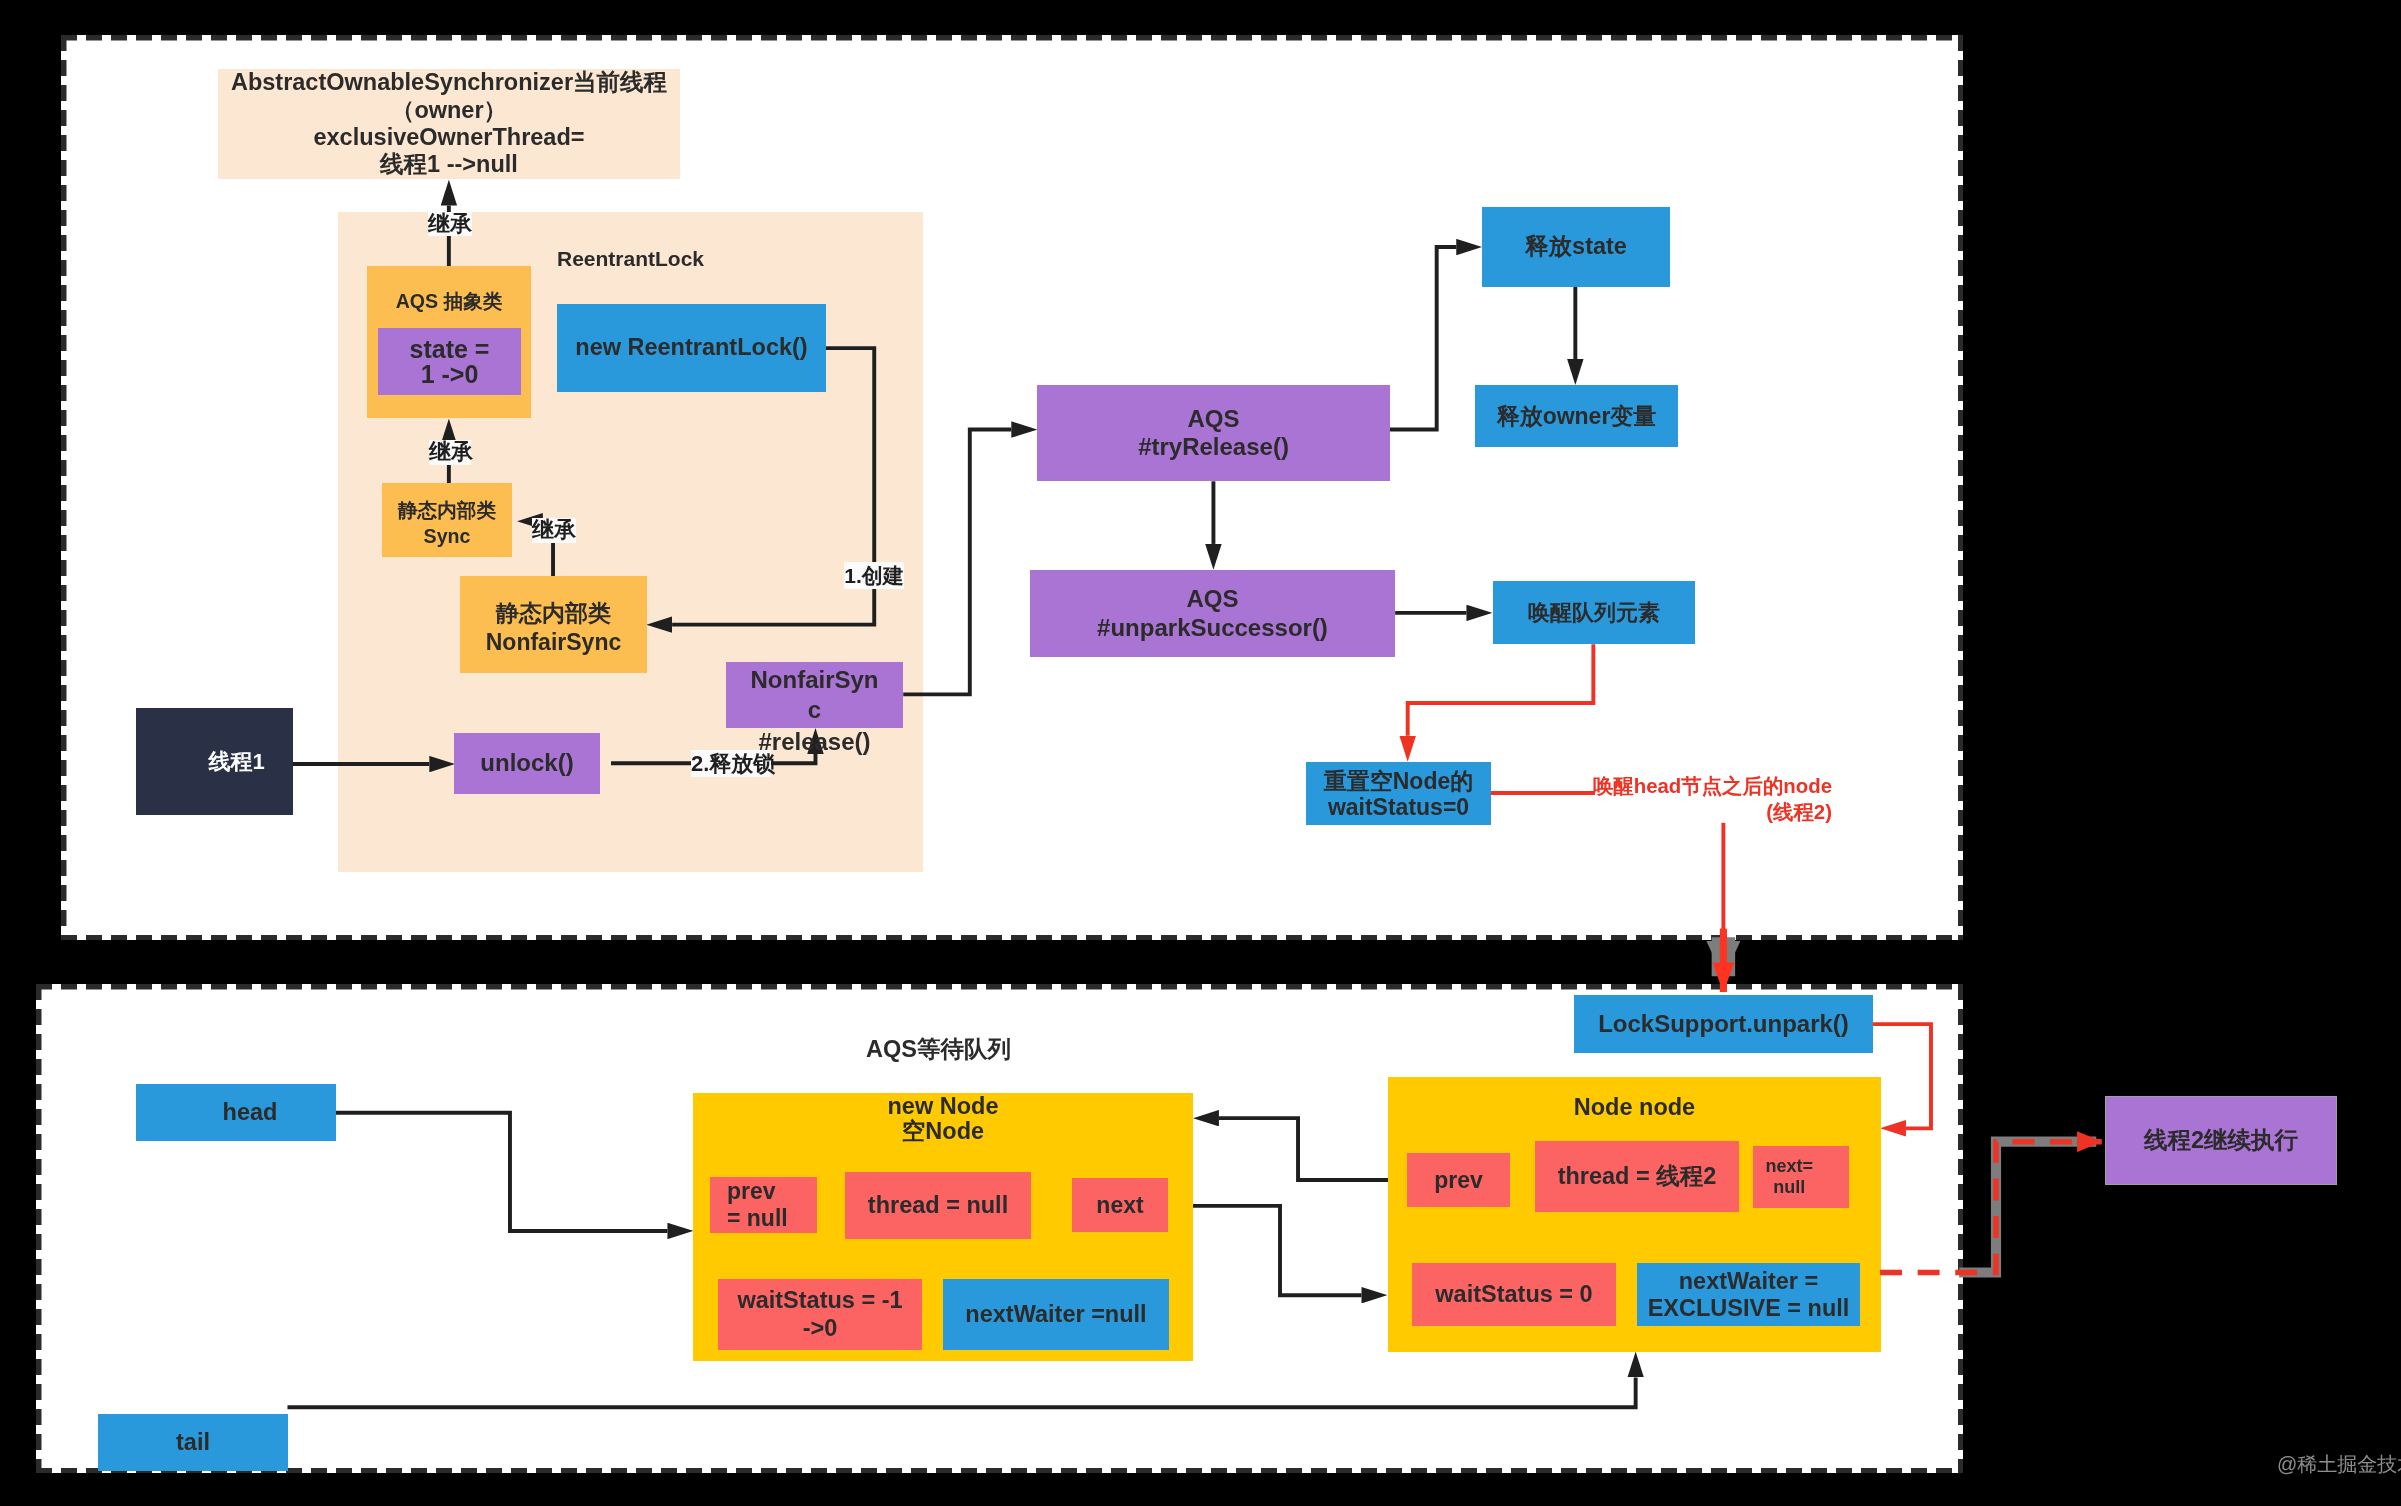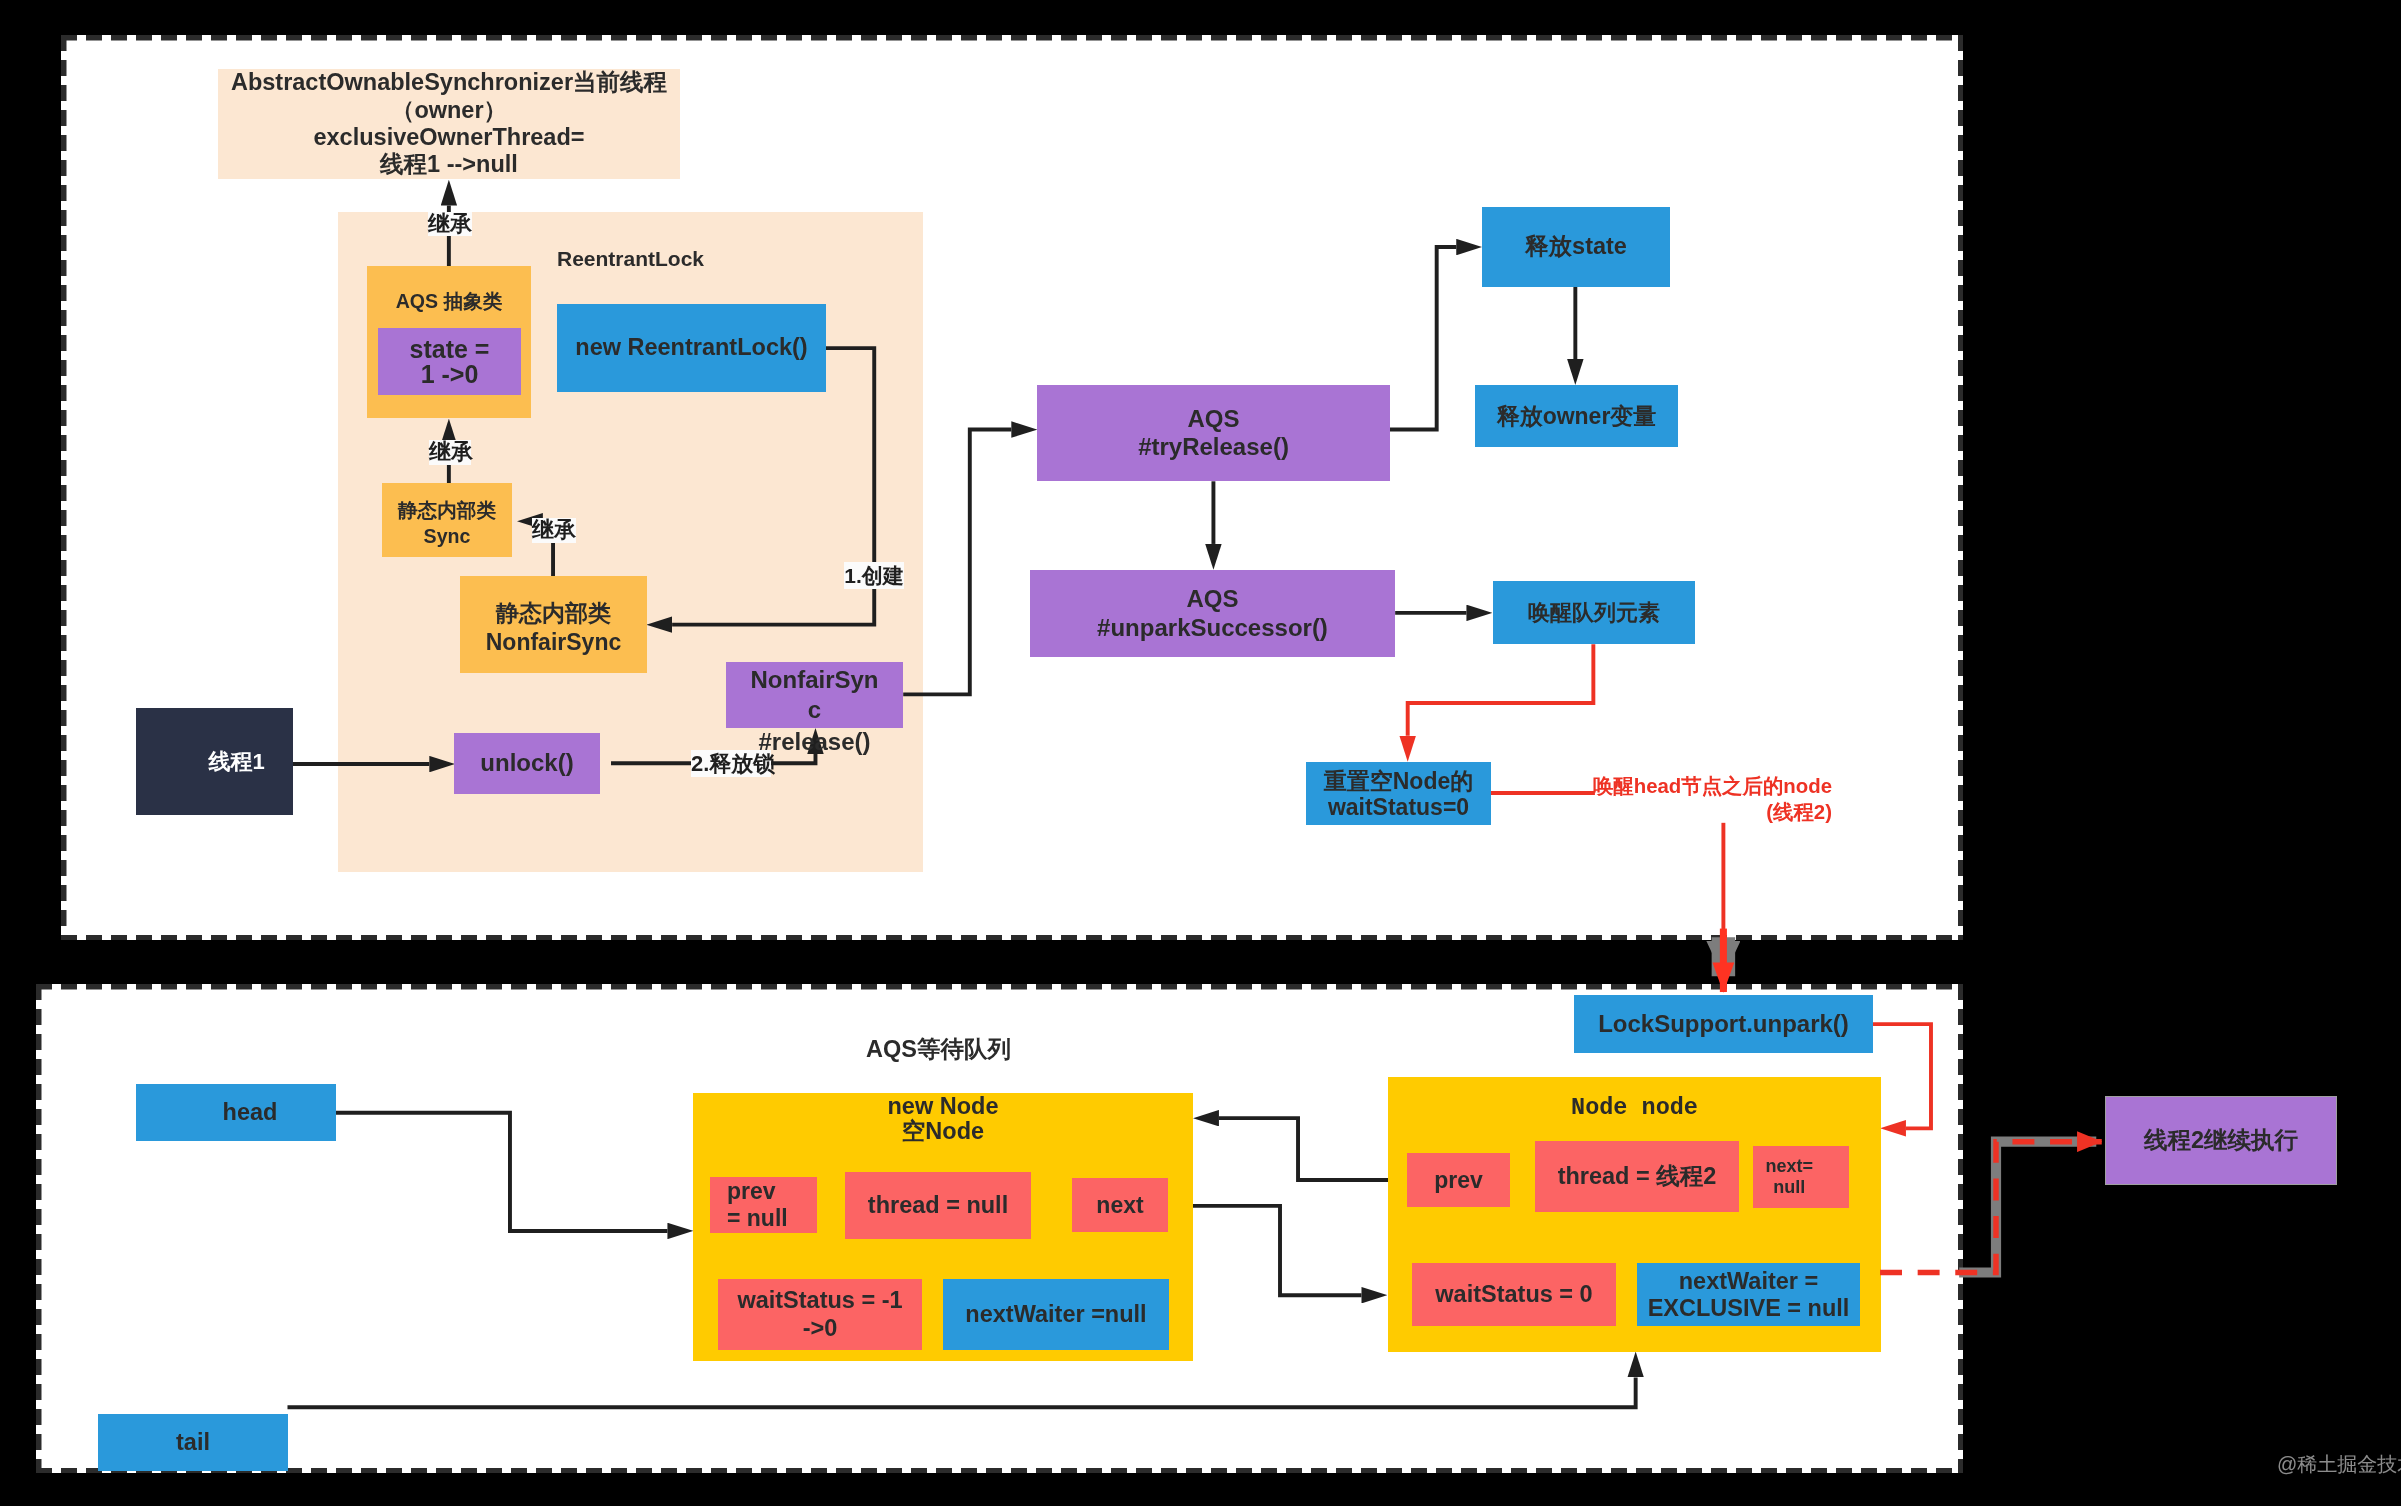--- a/index.html
+++ b/index.html
@@ -68,21 +68,21 @@
   #node-empty{position:absolute;left:693px;top:1093px;width:500px;height:268px;background:#ffcb00;}
   #en-title{left:693px;top:1094px;width:500px;height:55px;font-size:23.5px;line-height:1.07;align-items:flex-start;}
   #en-prev{left:710px;top:1177px;width:107px;height:56px;background:#fc6464;font-size:23px;
            align-items:center;justify-content:flex-start;padding-left:17px;text-align:left;}
   #en-thread{left:845px;top:1172px;width:186px;height:67px;background:#fc6464;font-size:23.5px;}
   #en-next{left:1072px;top:1178px;width:96px;height:54px;background:#fc6464;font-size:23px;}
   #en-ws{left:718px;top:1279px;width:204px;height:71px;background:#fc6464;font-size:23.5px;}
   #en-nw{left:943px;top:1279px;width:226px;height:71px;background:#2a99db;font-size:23.5px;}
 
   #node-real{position:absolute;left:1388px;top:1077px;width:493px;height:275px;background:#ffcb00;}
-  #nn-title{left:1388px;top:1094px;width:493px;height:31px;font-size:23.5px;align-items:flex-start;font-family:Liberation Mono, monospace;}
+  #nn-title{left:1388px;top:1094px;width:493px;height:31px;font-size:23.5px;align-items:flex-start;}
   #nn-prev{left:1407px;top:1153px;width:103px;height:54px;background:#fc6464;font-size:23px;}
   #nn-thread{left:1535px;top:1141px;width:204px;height:71px;background:#fc6464;font-size:23.5px;}
   #nn-next{left:1753px;top:1146px;width:96px;height:62px;background:#fc6464;font-size:18px;
            align-items:center;justify-content:flex-start;padding-left:12.5px;text-align:center;
            line-height:1.15;}
   #nn-ws{left:1412px;top:1263px;width:204px;height:63px;background:#fc6464;font-size:23.5px;}
   #nn-nw{left:1637px;top:1263px;width:223px;height:63px;background:#2a99db;font-size:23.5px;
          line-height:1.12;}
 
   #box-thread2{left:2106px;top:1097px;width:230px;height:87px;background:#a974d4;font-size:23.5px;

